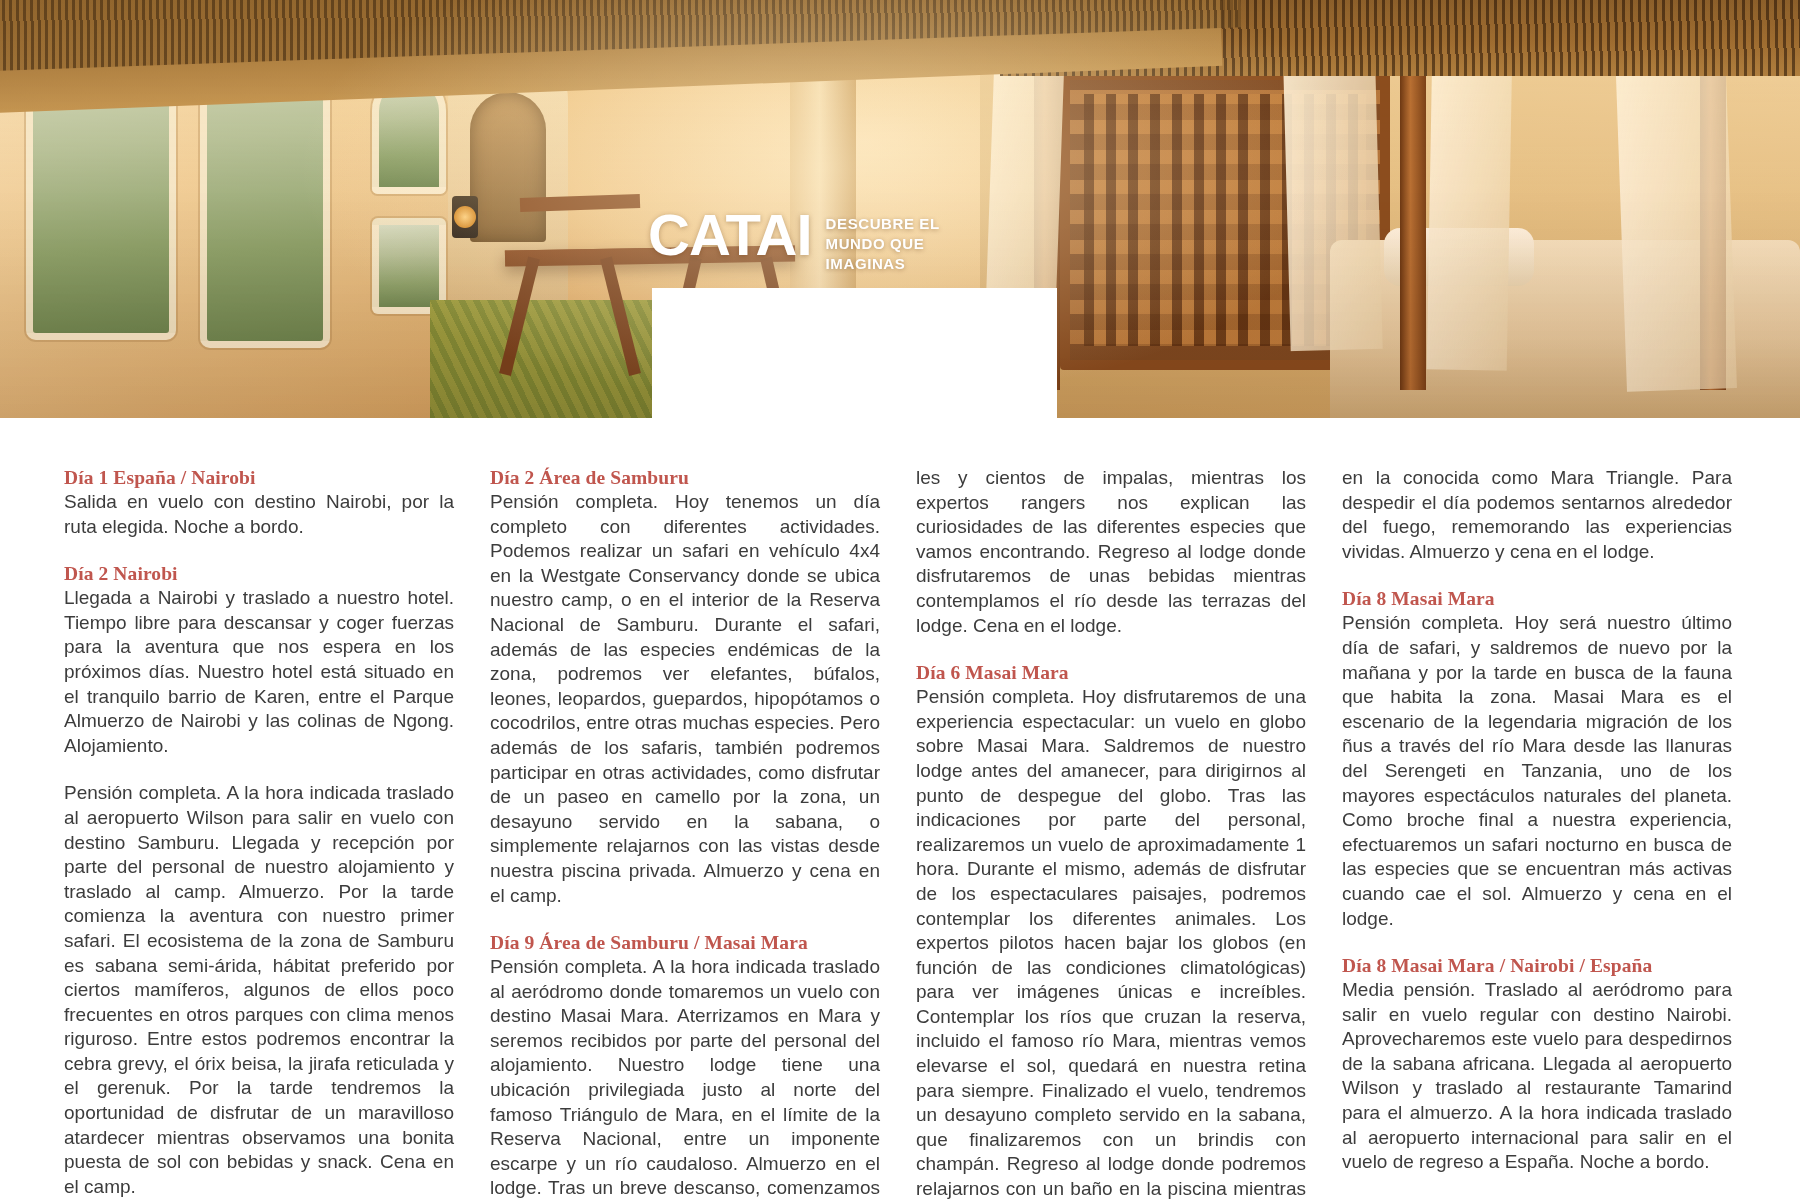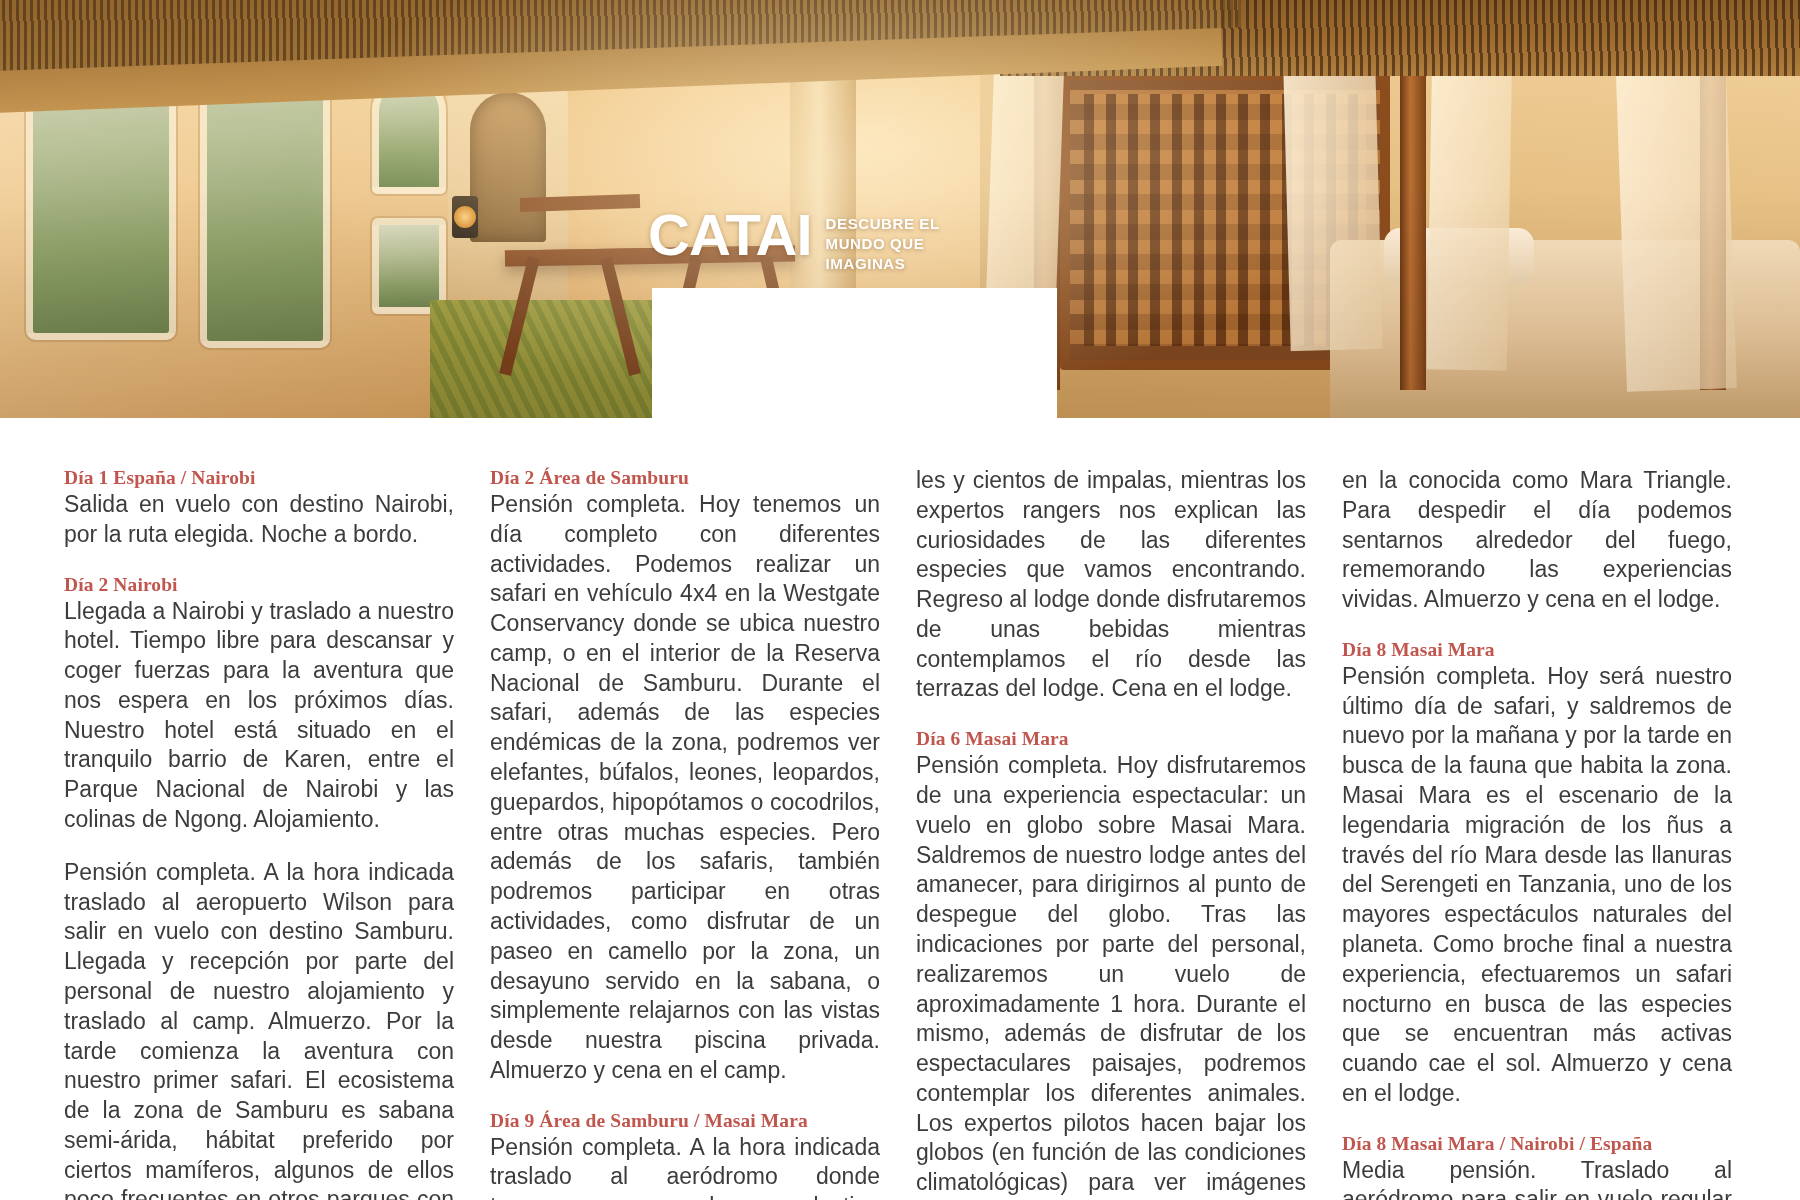--- a/index.html
+++ b/index.html
@@ -207,21 +207,21 @@
     font-family:"Liberation Serif", serif;
     font-weight:bold;
     font-size:19.5px;
     line-height:1.18;
     margin-bottom:1px;
     letter-spacing:.1px;
   }
   .day-p {
     color:#3c3c3c;
     font-family:"Liberation Sans", sans-serif;
-    font-size:23px;
+    font-size:19px;
     line-height:1.295;
     text-align:justify;
     text-justify:inter-word;
     hyphens:auto;
     -webkit-hyphens:auto;
     margin-bottom:23px;
   }
 </style>
 </head>
 <body>
@@ -280,21 +280,21 @@
 
   <div class="content">
     <div class="cols" id="cols">
         <div class="col">
           <div>
             <div class="day-h">Día 1 España / Nairobi</div>
             <div class="day-p">Salida en vuelo con destino Nairobi, por la ruta elegida. Noche a bordo.</div>
           </div>
           <div>
             <div class="day-h">Día 2 Nairobi</div>
-            <div class="day-p">Llegada a Nairobi y traslado a nuestro hotel. Tiempo libre para descansar y coger fuerzas para la aventura que nos espera en los próximos días. Nuestro hotel está situado en el tranquilo barrio de Karen, entre el Parque Nacional de Nairobi y las colinas de Ngong. Alojamiento.</div>
+            <div class="day-p">Llegada a Nairobi y traslado a nuestro hotel. Tiempo libre para descansar y coger fuerzas para la aventura que nos espera en los próximos días. Nuestro hotel está situado en el tranquilo barrio de Karen, entre el Parque Almuerzo de Nairobi y las colinas de Ngong. Alojamiento.</div>
           </div>
           <div>
             <div class="day-p">Pensión completa. A la hora indicada traslado al aeropuerto Wilson para salir en vuelo con destino Samburu. Llegada y recepción por parte del personal de nuestro alojamiento y traslado al camp. Almuerzo. Por la tarde comienza la aventura con nuestro primer safari. El ecosistema de la zona de Samburu es sabana semi-árida, hábitat preferido por ciertos mamíferos, algunos de ellos poco frecuentes en otros parques con clima menos riguroso. Entre estos podremos encontrar la cebra grevy, el órix beisa, la jirafa reticulada y el gerenuk. Por la tarde tendremos la oportunidad de disfrutar de un maravilloso atardecer mientras observamos una bonita puesta de sol con bebidas y snack. Cena en el camp.</div>
           </div>
         </div>
         <div class="col">
           <div>
             <div class="day-h">Día 2 Área de Samburu</div>
             <div class="day-p">Pensión completa. Hoy tenemos un día completo con diferentes actividades. Podemos realizar un safari en vehículo 4x4 en la Westgate Conservancy donde se ubica nuestro camp, o en el interior de la Reserva Nacional de Samburu. Durante el safari, además de las especies endémicas de la zona, podremos ver elefantes, búfalos, leones, leopardos, guepardos, hipopótamos o cocodrilos, entre otras muchas especies. Pero además de los safaris, también podremos participar en otras actividades, como disfrutar de un paseo en camello por la zona, un desayuno servido en la sabana, o simplemente relajarnos con las vistas desde nuestra piscina privada. Almuerzo y cena en el camp.</div>
           </div>

